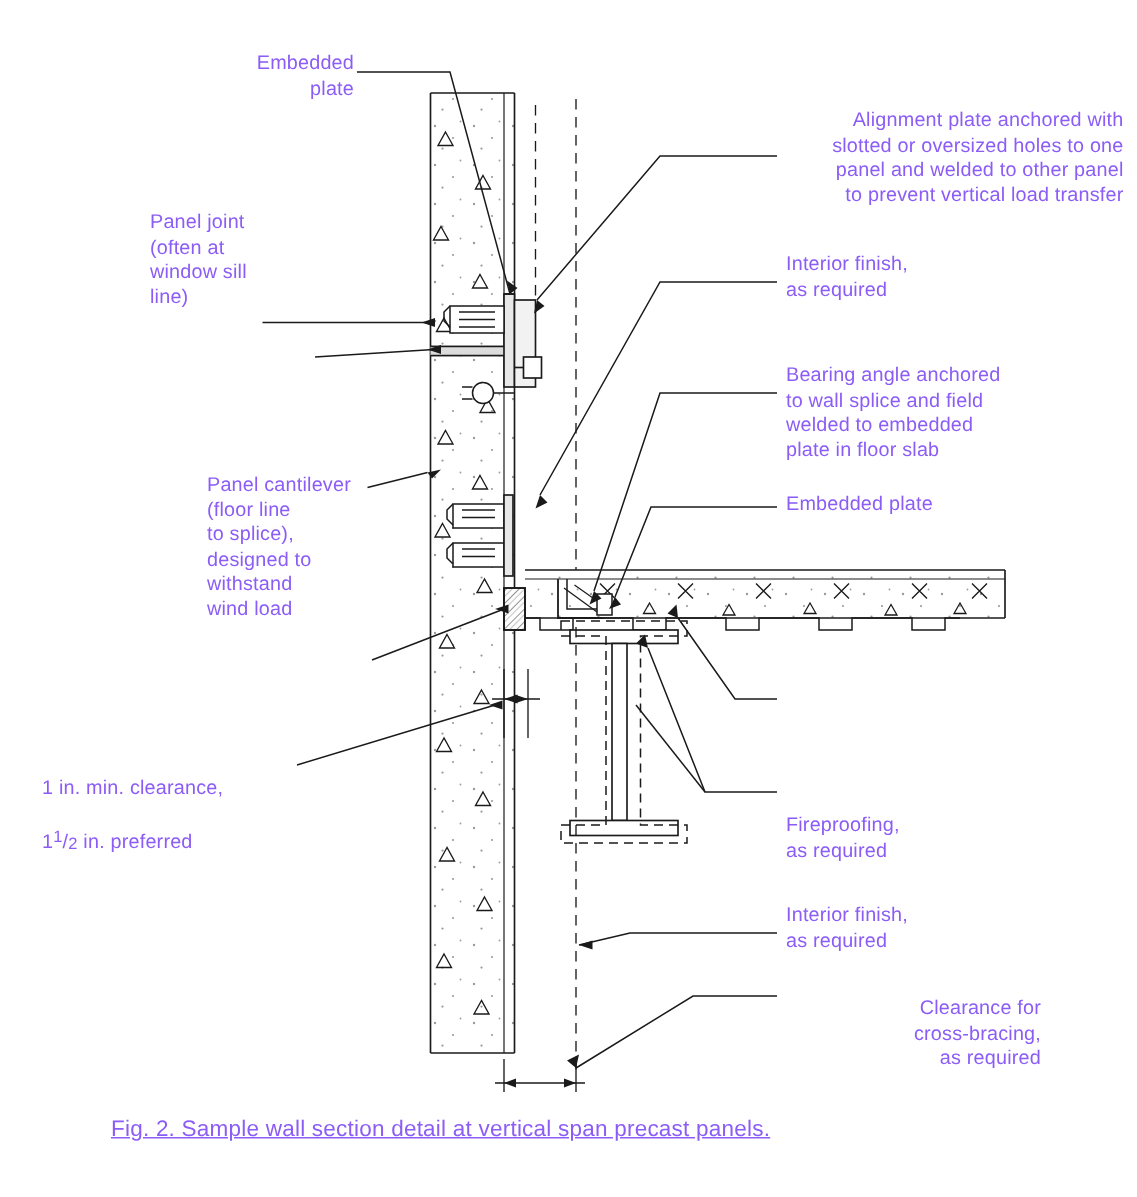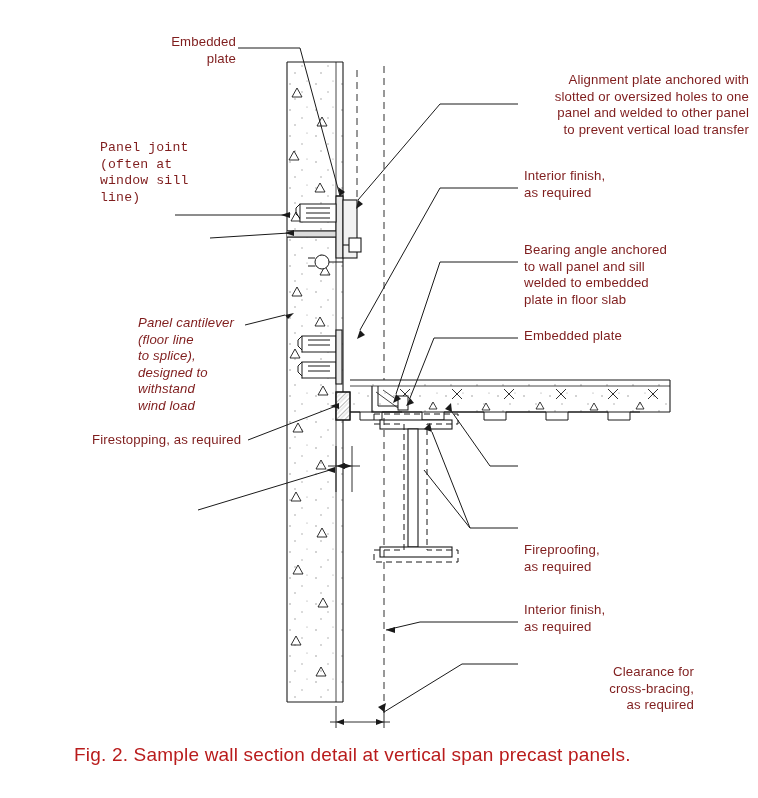--- a/index.html
+++ b/index.html
@@ -24,33 +24,34 @@
   #drawing {
     position: absolute;
     left: 0; top: 0;
     width: 758px;
     height: 798px;
   }
   .label {
     position: absolute;
     font-size: 13.2px;
     line-height: 16.6px;
-    color: #7f1d1d;
+    color: #8b5cf6;
     white-space: pre-line;
     letter-spacing: 0.01em;
   }
   .label.right { text-align: right; }
   .caption {
     position: absolute;
     left: 74px;
     top: 744px;
     width: 620px;
-    font-size: 19px;
-    color: #b91c1c;
+    font-size: 15px;
+    color: #8b5cf6;
     letter-spacing: 0.01em;
+    text-decoration: underline;
   }
   .frac { font-size: 11px; vertical-align: 0.35em; }
   .frac2 { font-size: 11px; vertical-align: -0.1em; }
 </style>
 </head>
 <body>
 
 <div id="figure-root">
 
   <svg id="drawing" viewBox="0 0 758 798">
@@ -271,46 +272,49 @@
         <path d="M386 630 l9 -3 v6 z"></path>
         <path d="M384 712 l2 -9 l-8 4 z"></path>
       </g>
 
     </g>
   </svg>
 
   <div class="label right" style="left:108px; top:34px; width:128px;">Embedded
 plate</div>
 
-  <div class="label" style="left:100px; top:140px; width:120px;font-family:Liberation Mono, monospace;">Panel joint
+  <div class="label" style="left:100px; top:140px; width:120px;">Panel joint
 (often at
 window sill
 line)</div>
 
 
-  <div class="label" style="left:138px; top:315px; width:140px;font-style:italic;">Panel cantilever
+  <div class="label" style="left:138px; top:315px; width:140px;">Panel cantilever
 (floor line
 to splice),
 designed to
 withstand
 wind load</div>
 
-  <div class="label" style="left:92px; top:432px; width:165px;">Firestopping, as required</div>
-
+
+  <div class="label" style="left:28px; top:500px; width:180px;">
+    <span>1 in. min. clearance,</span><br>
+    <span><span>1</span><span class="frac">1</span>/<span class="frac2">2</span><span> in. preferred</span></span>
+  </div>
 
   <div class="label" style="left:524px; top:72px; width:225px;text-align:right;">Alignment plate anchored with
 slotted or oversized holes to one
 panel and welded to other panel
 to prevent vertical load transfer</div>
 
   <div class="label" style="left:524px; top:168px; width:180px;">Interior finish,
 as required</div>
 
   <div class="label" style="left:524px; top:242px; width:200px;">Bearing angle anchored
-to wall panel and sill
+to wall splice and field
 welded to embedded
 plate in floor slab</div>
 
   <div class="label" style="left:524px; top:328px; width:190px;">Embedded plate</div>
 
 
   <div class="label" style="left:524px; top:518px; width:160px;margin-top:24px;">Fireproofing,
 as required</div>
 
   <div class="label" style="left:524px; top:602px; width:160px;">Interior finish,

